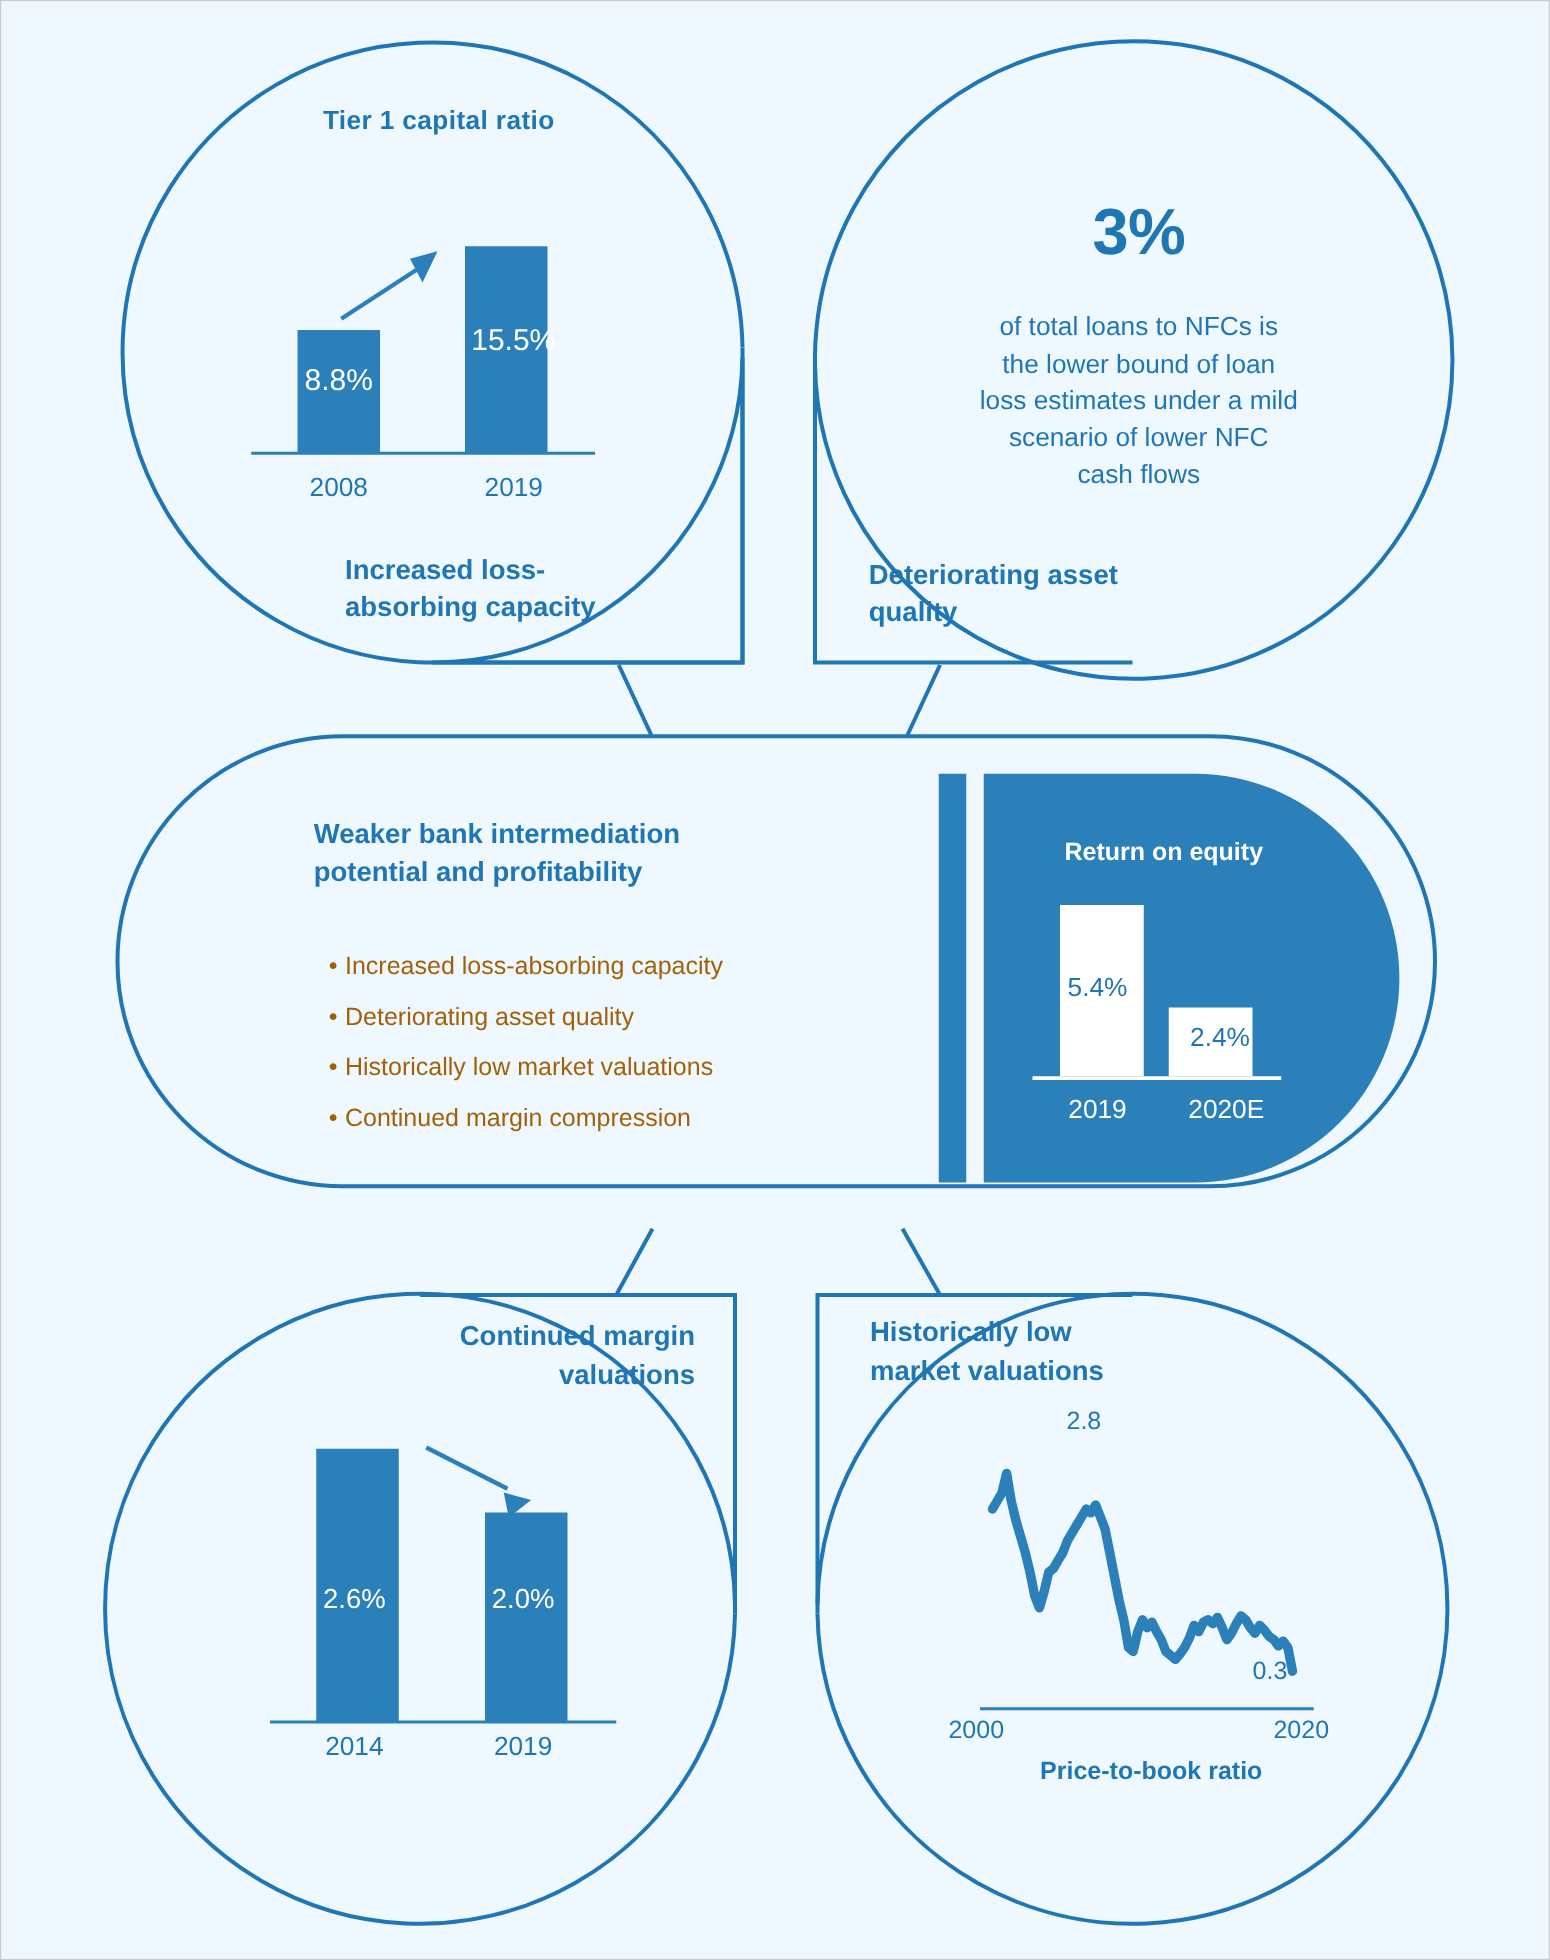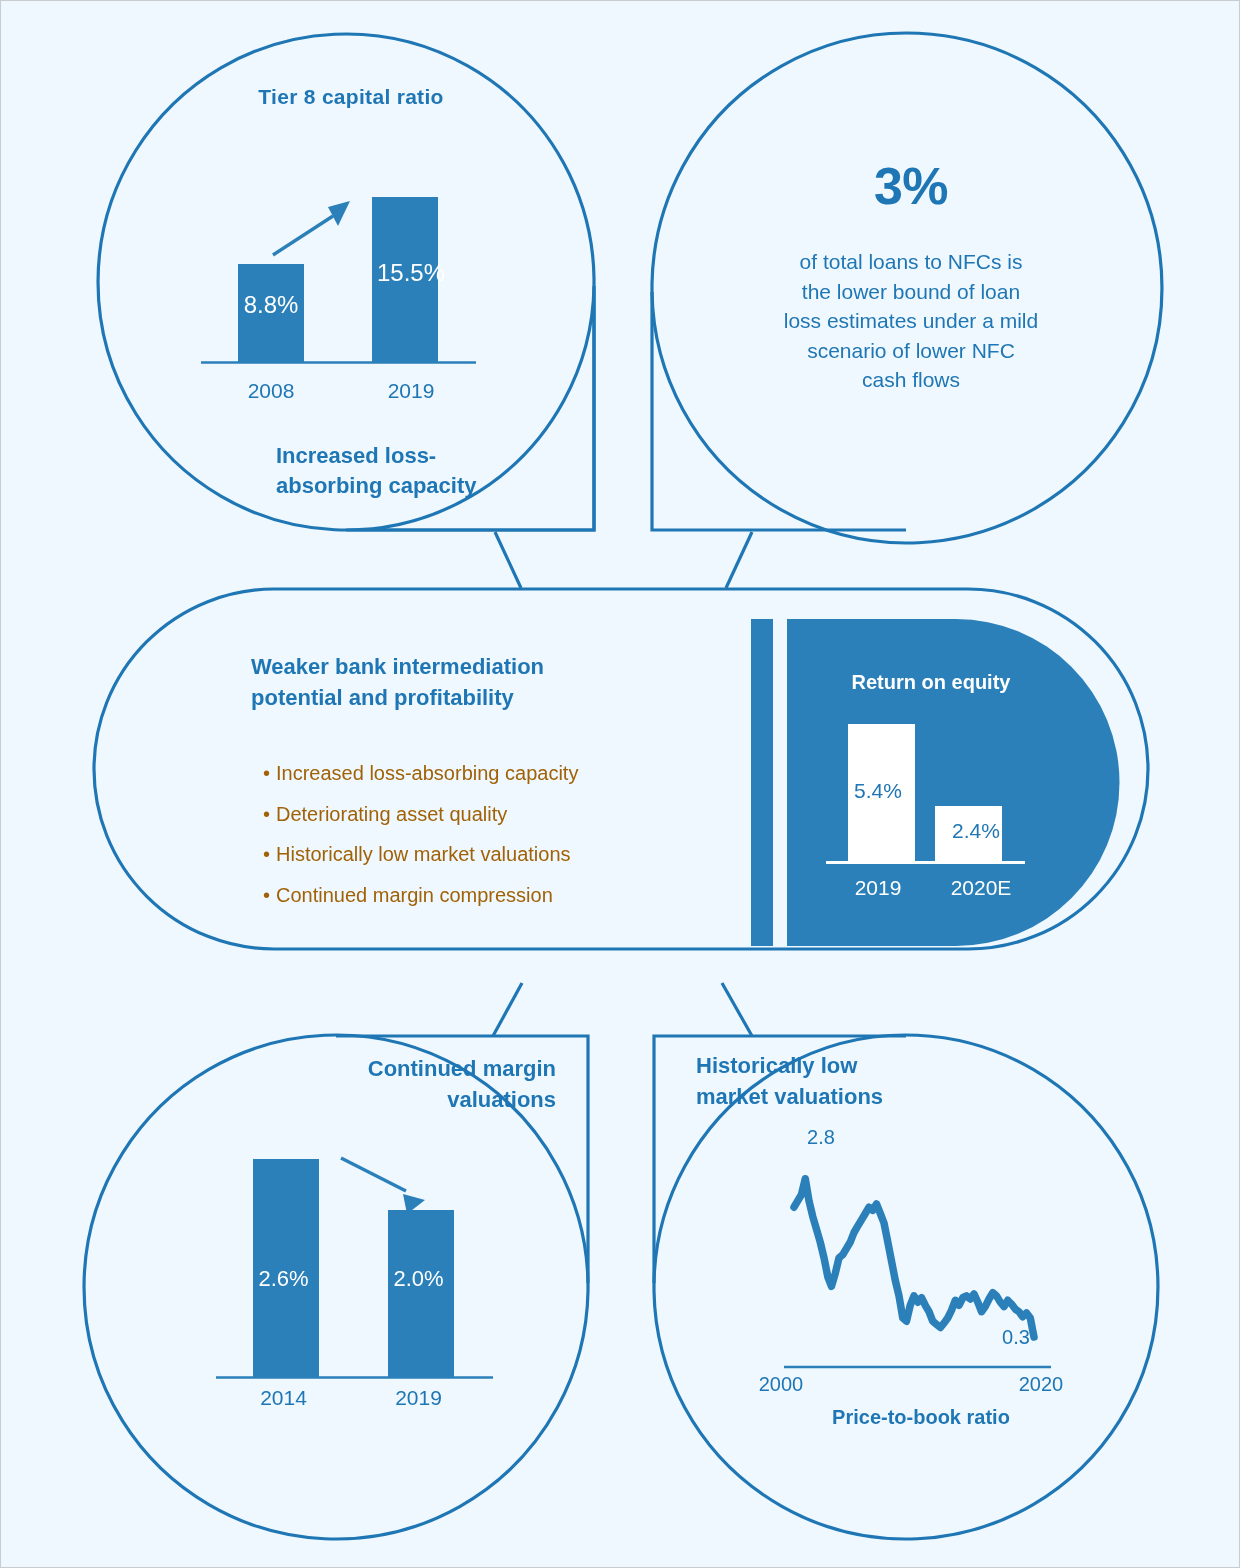--- a/index.html
+++ b/index.html
@@ -45,21 +45,21 @@
   
   #bl-title{left:280px;top:1052px;width:275px;font-size:22px;font-weight:bold;line-height:31px;text-align:right;}
   #bl-v1{left:225px;top:1265px;width:115px;font-size:22px;text-align:center;color:#ffffff;}
   #bl-v2{left:360px;top:1265px;width:115px;font-size:22px;text-align:center;color:#ffffff;}
   #bl-x1{left:225px;top:1385px;width:115px;font-size:21px;text-align:center;}
   #bl-x2{left:360px;top:1385px;width:115px;font-size:21px;text-align:center;}
   #bl-caption{left:178px;top:1440px;width:350px;font-size:20px;font-weight:bold;text-align:center;}
 
   
   #br-title{left:695px;top:1049px;width:330px;font-size:22px;font-weight:bold;line-height:31px;}
-  #br-hi{left:760px;top:1125px;width:120px;font-size:20px;text-align:center;}
+  #br-hi{left:760px;top:1125px;width:120px;font-size:20px;text-align:right;}
   #br-lo{left:960px;top:1325px;width:110px;font-size:20px;text-align:center;}
   #br-x1{left:725px;top:1372px;width:110px;font-size:20px;text-align:center;}
   #br-x2{left:985px;top:1372px;width:110px;font-size:20px;text-align:center;}
   #br-caption{left:755px;top:1405px;width:330px;font-size:20px;font-weight:bold;text-align:center;}
 </style>
 </head>
 <body>
 
 <div id="root">
 
@@ -150,38 +150,42 @@
                A 252 252 0 1 0 653 1282" fill="none" stroke="#1f76b4" stroke-width="3.2"></path>
       <path d="M 653 1290 L 653 1035 L 905 1035" fill="none" stroke="#1f76b4" stroke-width="3.2"></path>
     </g>
 
     <g>
       <line x1="783" y1="1366" x2="1050" y2="1366" stroke="#2b80ba" stroke-width="2.4"></line>
       <polyline id="ptb-line" fill="none" stroke="#2b80ba" stroke-width="7.5" stroke-linejoin="round" stroke-linecap="round" points="793.0,1206.2 796.7,1199.8 800.5,1193.5 804.3,1177.7 808.0,1199.8 811.8,1215.7 815.5,1228.3 819.2,1241.0 823.0,1256.8 826.8,1275.8 830.5,1285.3 834.2,1272.7 838.0,1256.8 841.8,1253.7 845.5,1247.3 849.3,1241.0 853.0,1231.5 856.7,1225.2 860.5,1218.8 864.3,1212.5 868.0,1206.2 871.7,1209.3 875.5,1203.0 879.3,1212.5 883.0,1222.0 886.8,1241.0 890.5,1260.0 894.2,1279.0 898.0,1294.8 901.8,1317.0 905.5,1320.2 909.2,1304.3 913.0,1294.8 916.8,1301.2 920.5,1296.7 924.3,1304.3 928.0,1310.7 931.7,1320.2 935.5,1323.3 939.3,1326.5 943.0,1322.1 946.7,1317.0 950.5,1309.4 954.3,1299.3 958.0,1304.3 961.8,1296.7 965.5,1294.8 969.2,1298.0 973.0,1292.9 976.8,1301.2 980.5,1310.7 984.2,1305.6 988.0,1298.0 991.8,1291.7 995.5,1294.8 999.3,1301.2 1003.0,1305.6 1006.7,1299.3 1010.5,1303.1 1014.3,1308.1 1018.0,1310.7 1021.7,1315.7 1025.5,1311.9 1029.3,1317.0 1033.0,1336.0 1036.8,NaN 1040.5,NaN 1043.0,NaN"></polyline>
     </g>
   </svg>
 
-  <div class="txt" id="tl-title">Tier 8 capital ratio</div>
+  <div class="txt" id="tl-title">Tier 1 capital ratio</div>
   <div class="txt" id="tl-val-1">8.8%</div>
   <div class="txt" id="tl-val-2">15.5%</div>
   <div class="txt" id="tl-x-1">2008</div>
   <div class="txt" id="tl-x-2">2019</div>
   <div class="txt" id="tl-caption">
     <span>Increased loss-</span><br>
     <span>absorbing capacity</span>
   </div>
 
   <div class="txt" id="tr-big">3%</div>
   <div class="txt" id="tr-body">
     <span>of total loans to NFCs is</span><br>
     <span>the lower bound of loan</span><br>
     <span>loss estimates under a mild</span><br>
     <span>scenario of lower NFC</span><br>
     <span>cash flows</span>
   </div>
+  <div class="txt" id="tr-caption">
+    <span>Deteriorating asset</span><br>
+    <span>quality</span>
+  </div>
 
   <div class="txt" id="mid-title">
     <span>Weaker bank intermediation</span><br>
     <span>potential and profitability</span>
   </div>
   <div id="mid-list">
     <div class="li"><span class="bu">•</span><span>Increased loss-absorbing capacity</span></div>
     <div class="li"><span class="bu">•</span><span>Deteriorating asset quality</span></div>
     <div class="li"><span class="bu">•</span><span>Historically low market valuations</span></div>
     <div class="li"><span class="bu">•</span><span>Continued margin compression</span></div>

